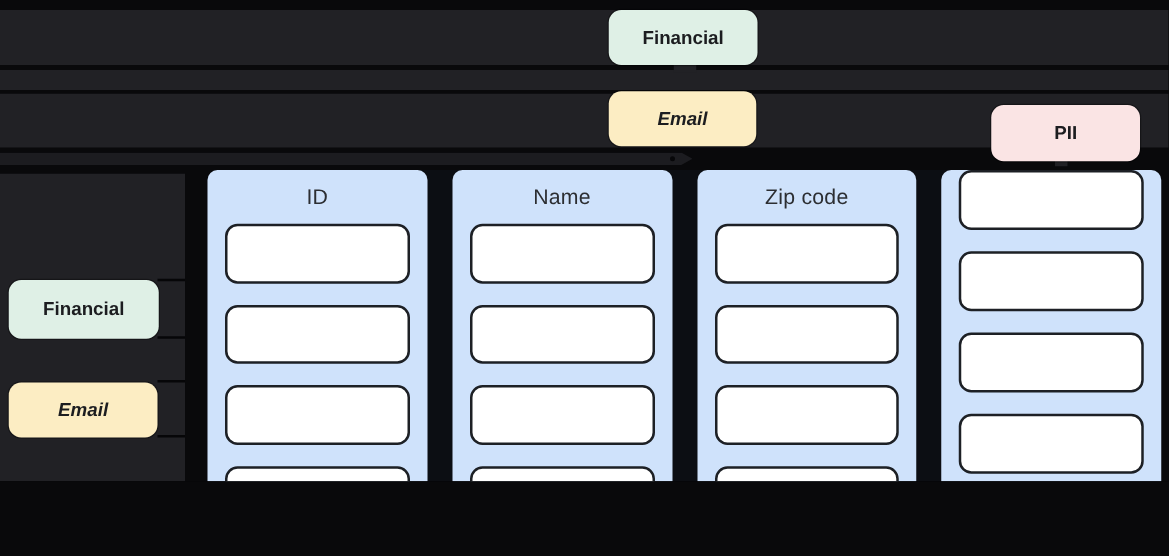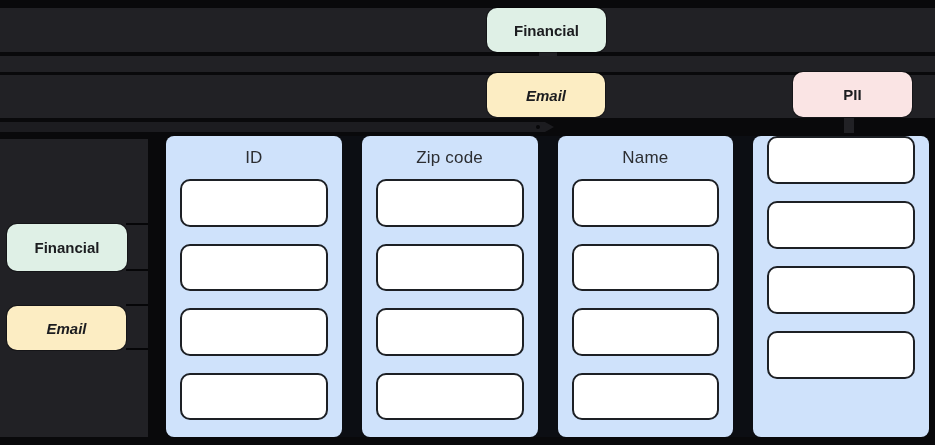--- a/index.html
+++ b/index.html
@@ -1,38 +1,38 @@
 <!DOCTYPE html>
 <html><head>
 <meta charset="utf-8">
 <style>
   html,body{margin:0;padding:0;background:#09090b;}
   #canvas{
-    position:relative;width:935px;height:445px;overflow:hidden;
+    position:relative;width:935px;height:385px;overflow:hidden;
     background:#09090b;
     font-family:"Liberation Sans", sans-serif;
   }
   
   .lane{position:absolute;left:0;width:935px;background:#212125;}
   #lane-1{top:8px;height:44px;}
   #lane-mid{top:56px;height:16px;}
   #lane-2{top:75px;height:43px;}
   
   .tag{
     position:absolute;display:flex;align-items:center;justify-content:center;
     border-radius:10px;font-size:15px;font-weight:bold;color:#1c1d20;
     box-shadow:0 0 0 1px rgba(0,0,0,0.35);
     cursor:grab;box-sizing:border-box;
   }
   .tag-green{background:#dff0e6;}
   .tag-yellow{background:#fcedc3;font-style:italic;}
   .tag-pink{background:#fae4e4;}
   #tag-financial-top{left:487px;top:8px;width:119px;height:44px;}
   #tag-email-top{left:487px;top:73px;width:118px;height:44px;}
-  #tag-pii-top{left:793px;top:72px;width:119px;height:45px;}
+  #tag-pii-top{left:793px;top:84px;width:119px;height:45px;}
   
   #connector-strip{
     position:absolute;left:0;top:122px;width:554px;height:10px;background:#1c1c20;
     clip-path:polygon(0 0, calc(100% - 9px) 0, 100% 50%, calc(100% - 9px) 100%, 0 100%);
   }
   #connector-dot{position:absolute;left:536px;top:125px;width:4px;height:4px;border-radius:50%;background:#070709;}
   #connector-stub-financial{position:absolute;left:539px;top:50px;width:18px;height:8px;background:#212125;}
   #connector-stub-pii{position:absolute;left:844px;top:117px;width:10px;height:16px;background:#212125;}
   
   #sidebar{position:absolute;left:0;top:139px;width:148px;height:298px;background:#212125;}
@@ -92,29 +92,29 @@
 
     <div class="table-column">
       <div class="column-header">ID</div>
       <div class="table-cell"></div>
       <div class="table-cell"></div>
       <div class="table-cell"></div>
       <div class="table-cell"></div>
     </div>
 
     <div class="table-column">
-      <div class="column-header">Zip code</div>
+      <div class="column-header">Name</div>
       <div class="table-cell"></div>
       <div class="table-cell"></div>
       <div class="table-cell"></div>
       <div class="table-cell"></div>
     </div>
 
     <div class="table-column">
-      <div class="column-header">Name</div>
+      <div class="column-header">Zip code</div>
       <div class="table-cell"></div>
       <div class="table-cell"></div>
       <div class="table-cell"></div>
       <div class="table-cell"></div>
     </div>
 
 
     <div class="table-column">
       <div class="table-cell"></div>
       <div class="table-cell"></div>

